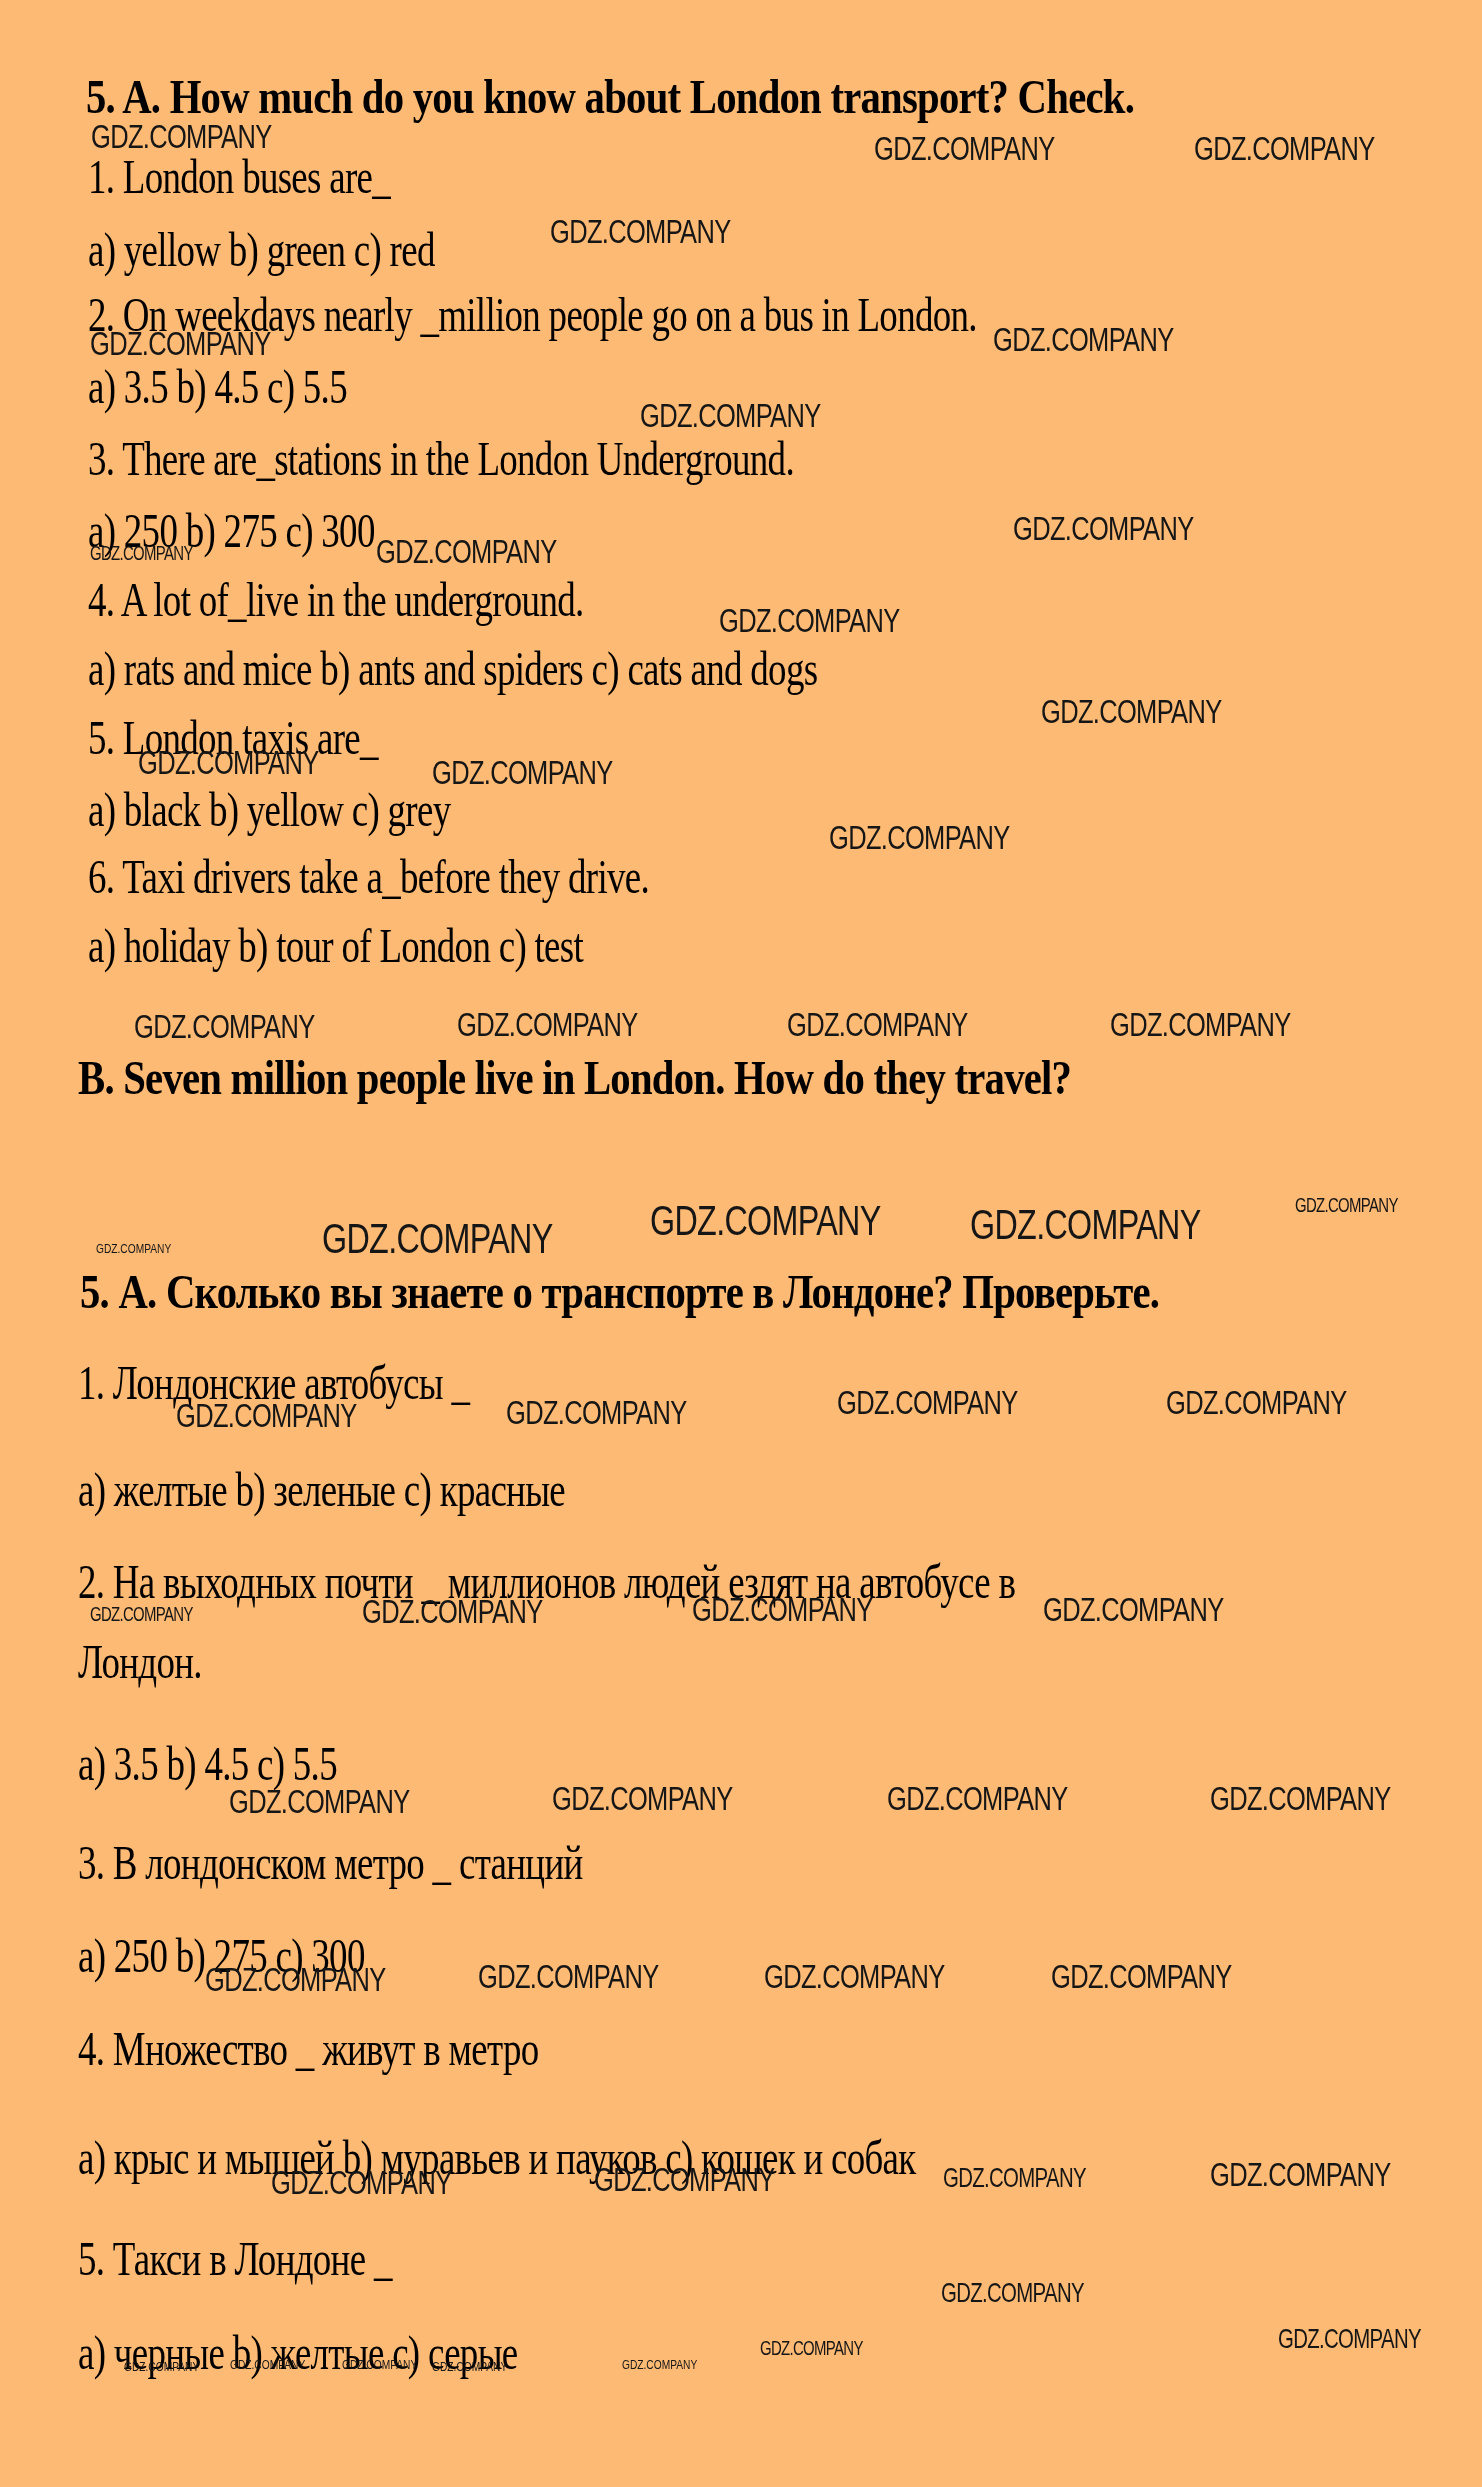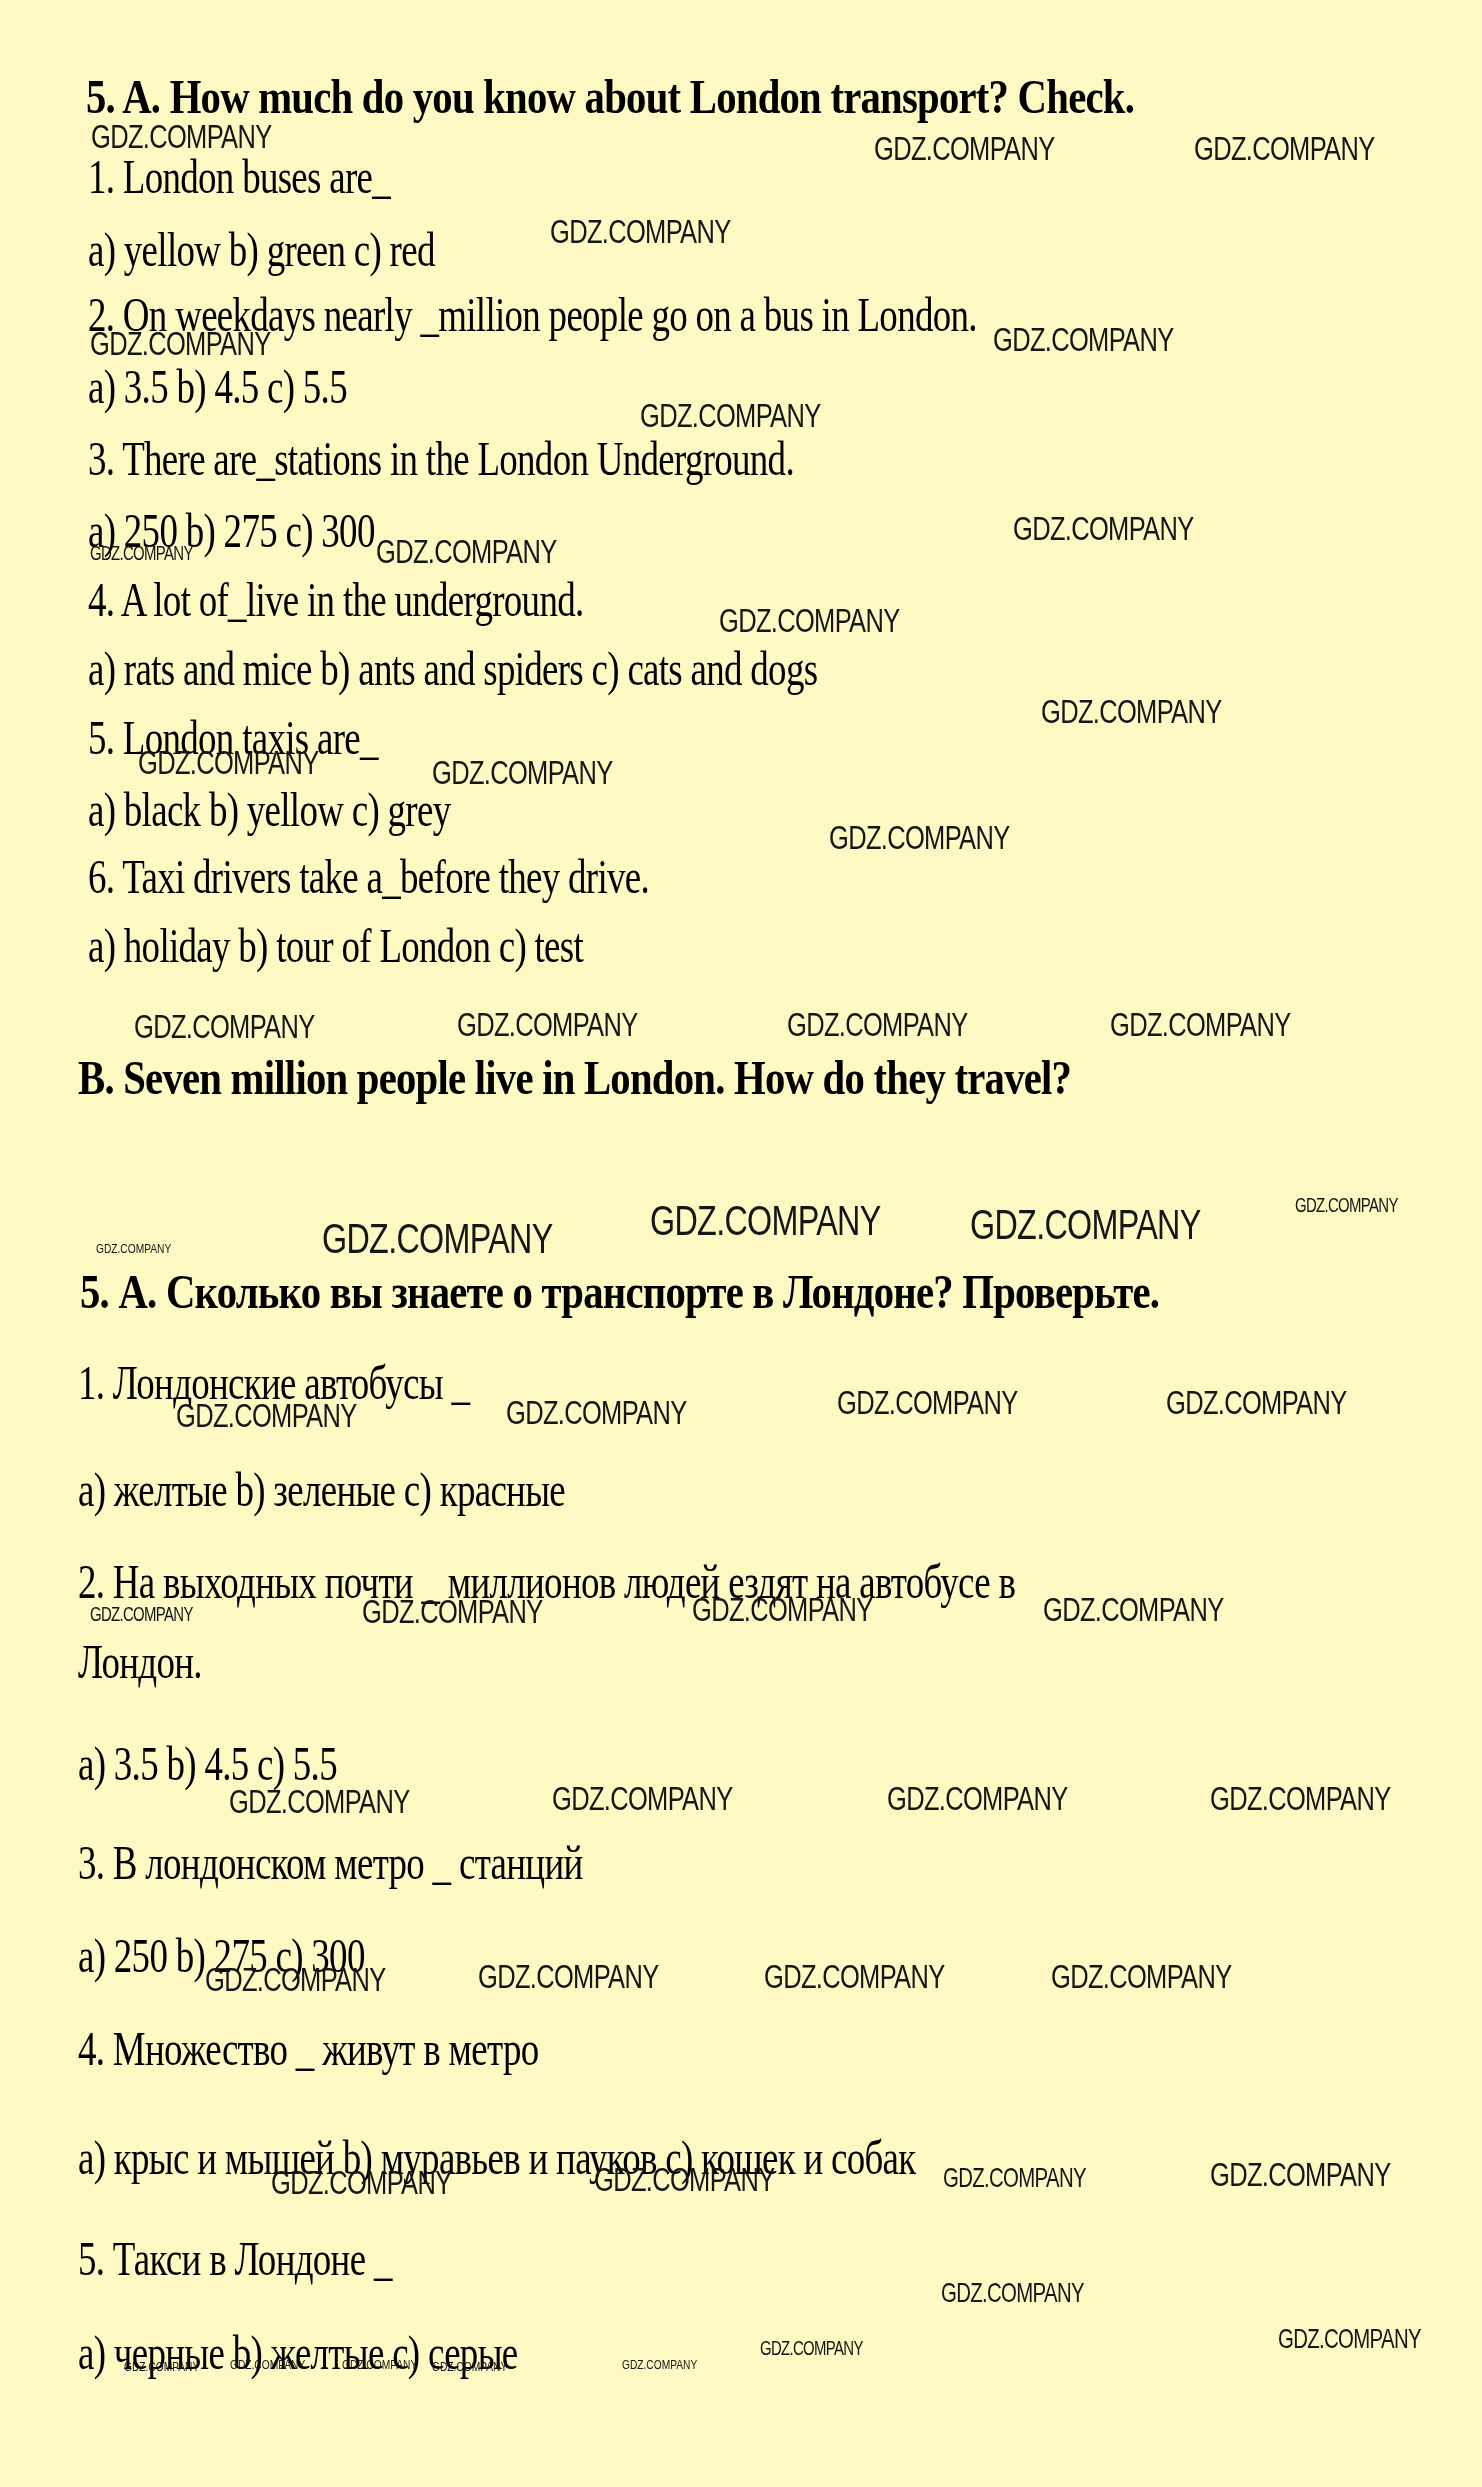--- a/index.html
+++ b/index.html
@@ -1,20 +1,20 @@
 <!DOCTYPE html>
 <html style="font-size:13px"><head>
 <meta charset="utf-8">
 <style>
   html,body{margin:0;padding:0;background:#ffffff;}
   .page{
     position:relative;
     width:1483px;
     height:2487px;
-    background:#fef9c3;
+    background:#fdba74;
     overflow:hidden;
     font-family:"Liberation Serif", serif;
   }
   
   .q{
     position:absolute;
     font-family:"Liberation Serif", serif;
     font-size:42px;
     color:#000;
     letter-spacing:-0.8px;

